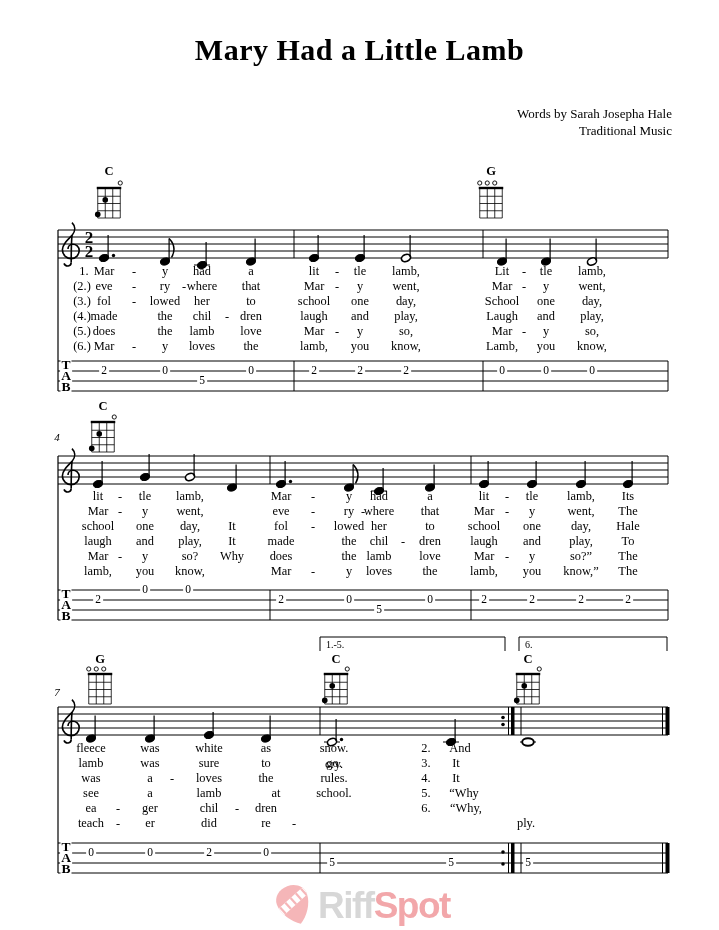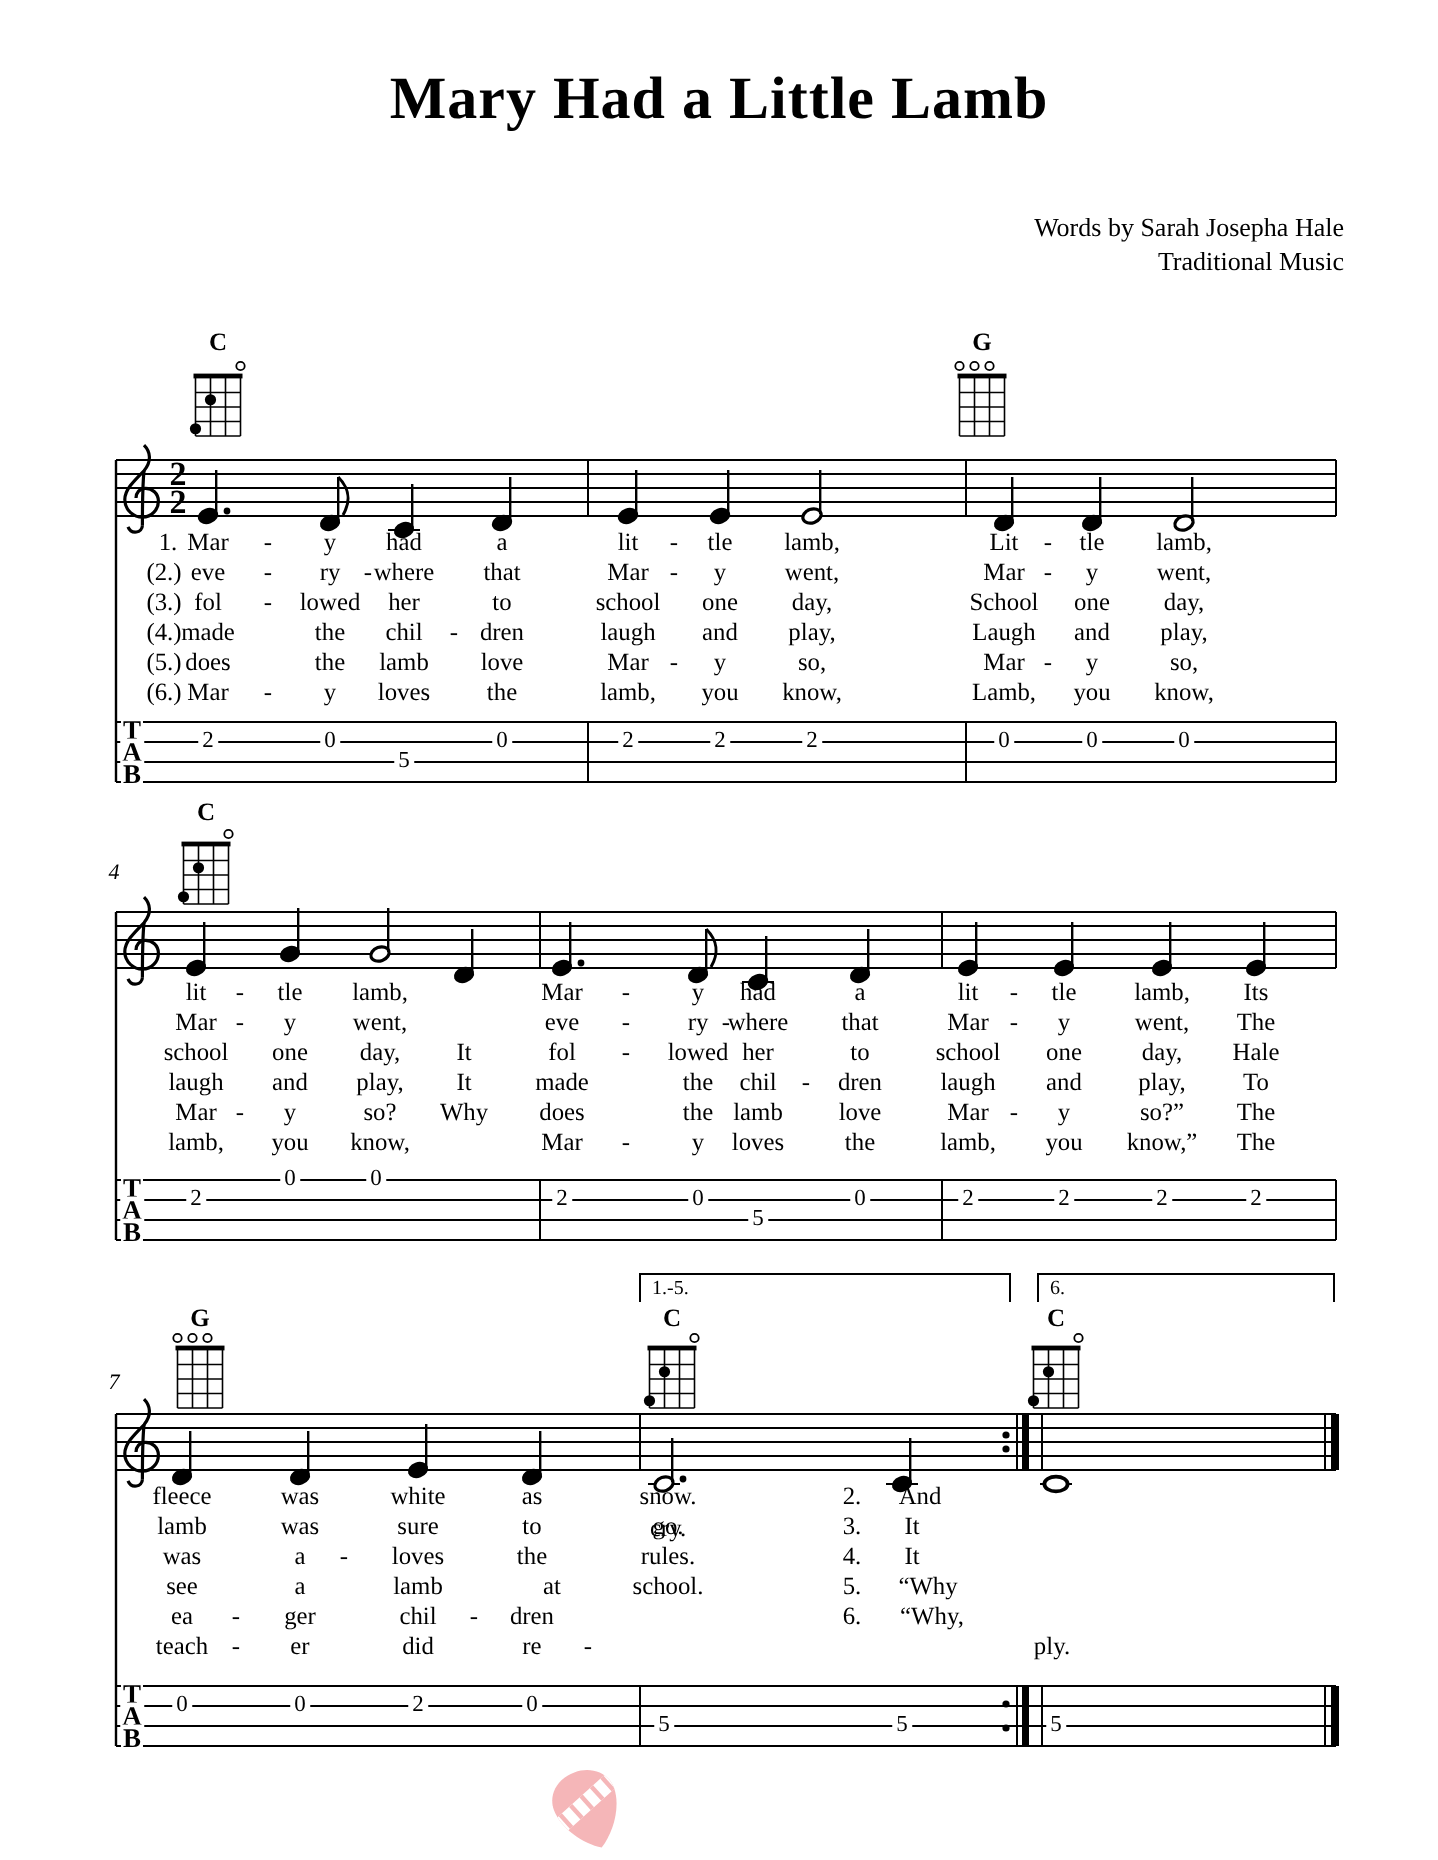--- a/index.html
+++ b/index.html
@@ -267,20 +267,21 @@
             <rect class="ptick" x="2" y="15.5" width="2.2" height="8.5" fill="#f5b6b8"></rect>
             <rect class="ptick" x="9" y="15.5" width="2.2" height="8.5" fill="#f5b6b8"></rect>
             <rect class="ptick" x="16" y="15.5" width="2.2" height="8.5" fill="#f5b6b8"></rect>
             <rect class="ptick" x="23" y="15.5" width="2.2" height="8.5" fill="#f5b6b8"></rect>
             <rect class="ptick" x="30" y="15.5" width="2.2" height="8.5" fill="#f5b6b8"></rect>
             <rect class="ptick" x="37" y="15.5" width="2.2" height="8.5" fill="#f5b6b8"></rect>
           </g>
         </g>
       </g>
     </svg>
+    <span class="logo-text"><span class="riff" style="color: rgb(215, 215, 215);">Riff</span><span class="spot" style="color: rgb(242, 167, 170);">Spot</span></span>
   </div>
 
 <span class="abs timesig ctr" style="left: 89px; top: 237px;">2</span>
     <span class="abs timesig ctr" style="left: 89px; top: 251px;">2</span>
     <span class="abs chordlabel ctr" style="left: 109px; top: 171px;">C</span>
     <span class="abs chordlabel ctr" style="left: 491px; top: 171px;">G</span>
     <span class="abs tabnum ctr" style="left: 104px; top: 371px;">2</span>
     <span class="abs tabnum ctr" style="left: 165px; top: 371px;">0</span>
     <span class="abs tabnum ctr" style="left: 202px; top: 381px;">5</span>
     <span class="abs tabnum ctr" style="left: 251px; top: 371px;">0</span>

